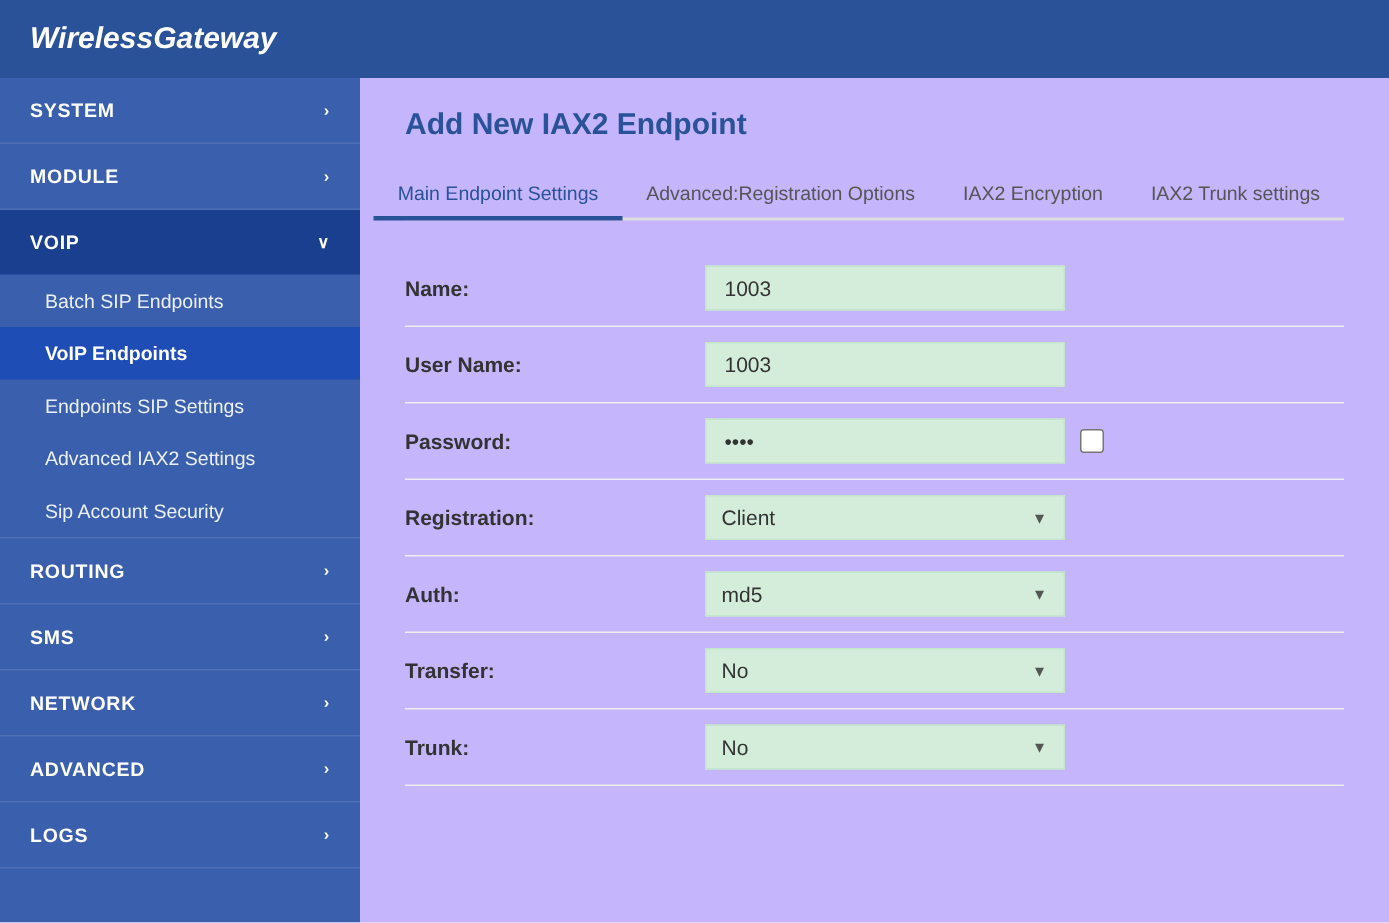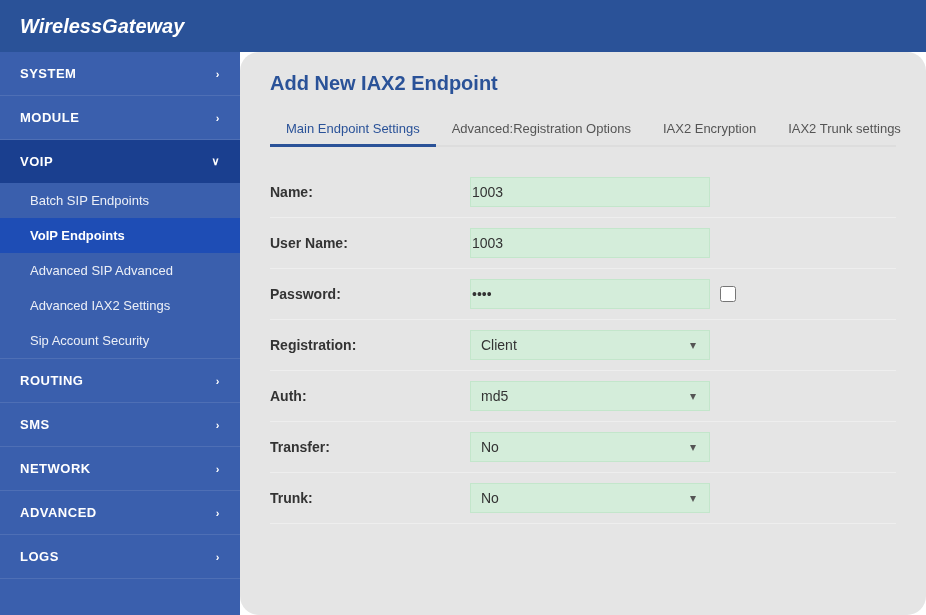--- a/index.html
+++ b/index.html
@@ -60,39 +60,39 @@
       color: rgba(255,255,255,0.9);
       font-weight: normal;
     }
     .sidebar-sub-item.active { background-color: #1e4db5; color: white; font-weight: bold; }
 
     .chevron { font-size: 11px; }
 
     
     .content {
       flex: 1;
-      background-color: #e5e5e5;
+      background-color: #c4b5fd;
       padding: 20px 30px;
       overflow-y: auto;
-      border-radius: 19px;
     }
 
     .page-title {
       font-size: 20px;
       font-weight: bold;
       color: #2a5298;
       margin-bottom: 18px;
     }
 
     
     .tabs {
       display: flex;
       border-bottom: 2px solid #ddd;
       margin-bottom: 20px;
       gap: 0;
+      justify-content: flex-end;
     }
 
     .tab {
       padding: 8px 16px;
       cursor: pointer;
       color: #555;
       font-size: 13px;
       border-bottom: 3px solid transparent;
       margin-bottom: -2px;
       white-space: nowrap;
@@ -117,21 +117,21 @@
       width: 200px;
       min-width: 200px;
       font-weight: bold;
       color: #333;
       font-size: 14px;
     }
 
     .form-input {
       background-color: #d4edda;
       border: 1px solid #c3e6cb;
-      padding: 6px 1px;
+      padding: 6px 12px;
       font-size: 14px;
       width: 240px;
       color: #333;
       outline: none;
     }
 
     .form-input.focused {
       background-color: white;
       border: 2px solid #2a5298;
     }
@@ -203,21 +203,21 @@
         <span>VOIP</span>
         <span class="chevron">∨</span>
       </div>
       <div class="sidebar-sub-item">
         <span>Batch SIP Endpoints</span>
       </div>
       <div class="sidebar-sub-item active">
         <span>VoIP Endpoints</span>
       </div>
       <div class="sidebar-sub-item">
-        <span>Advanced SIP Advanced</span>
+        <span>Endpoints SIP Settings</span>
       </div>
       <div class="sidebar-sub-item">
         <span>Advanced IAX2 Settings</span>
       </div>
       <div class="sidebar-sub-item">
         <span>Sip Account Security</span>
       </div>
     </div>
 
     <div class="sidebar-section">

